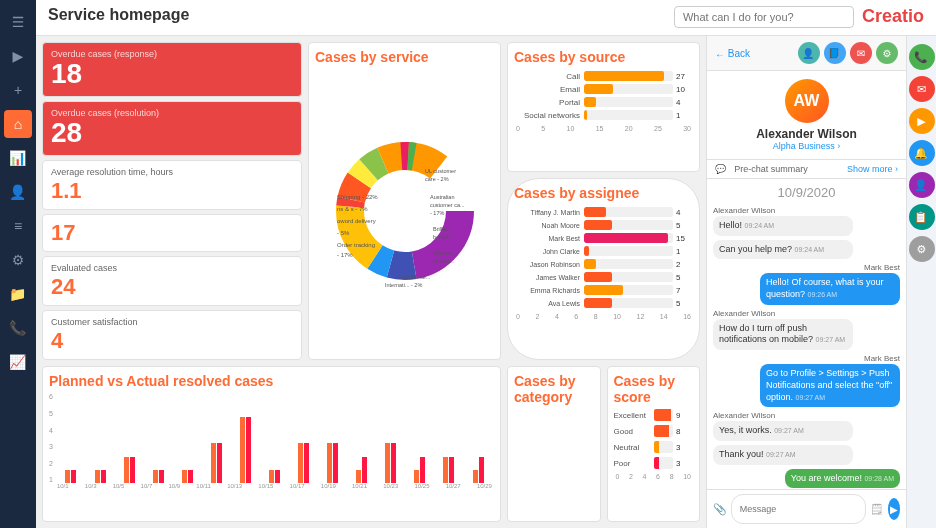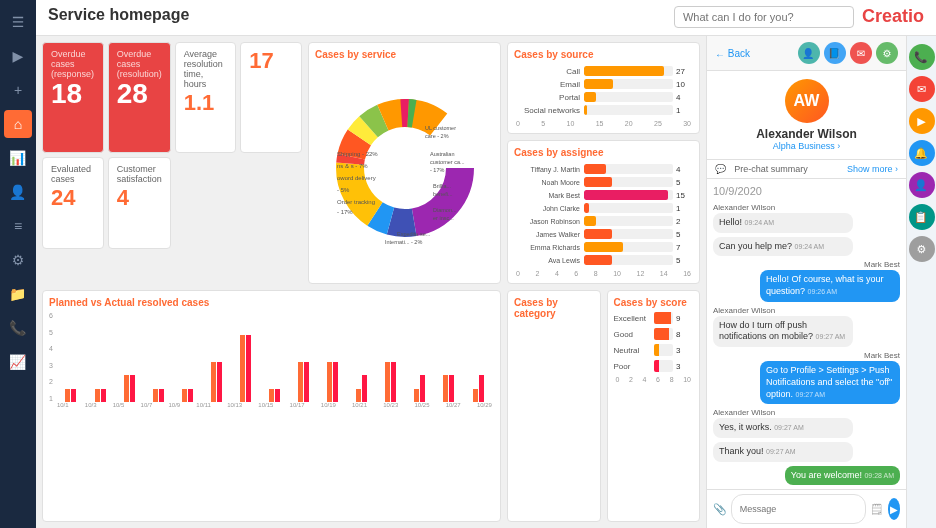--- a/index.html
+++ b/index.html
@@ -85,21 +85,21 @@
       display: grid;
       grid-template-columns: 260px 1fr 1fr;
       grid-template-rows: auto auto 1fr;
       gap: 6px;
       overflow: hidden;
     }
 
     
     .kpi-group {
       display: grid;
-      grid-template-columns: 1fr 1fr 1fr 1fr;
+      grid-template-columns: 1fr;
       grid-template-rows: auto auto auto;
       gap: 4px;
     }
     .kpi-card {
       background: white;
       border-radius: 4px;
       padding: 6px 8px;
       border: 1px solid #e0e0e0;
     }
     .kpi-card.red {
@@ -123,21 +123,21 @@
 
     
     .chart-card {
       background: white;
       border-radius: 4px;
       border: 1px solid #e0e0e0;
       padding: 6px;
       overflow: hidden;
     }
     .chart-title {
-      font-size: 10px;
+      font-size: 14px;
       font-weight: bold;
       color: #ff6b35;
       margin-bottom: 4px;
     }
 
     
     .bar-chart-h { padding: 2px 0; }
     .bar-row { display: flex; align-items: center; margin-bottom: 3px; }
     .bar-label { width: 70px; font-size: 8px; color: #555; text-align: right; padding-right: 4px; flex-shrink: 0; }
     .bar-track { flex: 1; background: #f0f0f0; height: 10px; border-radius: 2px; overflow: hidden; }
@@ -221,21 +221,21 @@
     }
     .show-more { margin-left: auto; color: #2196F3; cursor: pointer; }
     .chat-messages {
       flex: 1;
       overflow-y: auto;
       padding: 4px 6px;
       display: flex;
       flex-direction: column;
       gap: 4px;
     }
-    .chat-date { text-align: left; font-size: 11px; color: #999; margin: 2px 0; }
+    .chat-date { text-align: center; font-size: 13px; color: #999; margin: 2px 0; }
     .msg-row { display: flex; flex-direction: column; }
     .msg-row.right { align-items: flex-end; }
     .msg-sender { font-size: 8px; color: #666; margin-bottom: 1px; }
     .msg-bubble {
       max-width: 140px;
       padding: 4px 6px;
       border-radius: 8px;
       font-size: 9px;
       line-height: 1.3;
     }
@@ -450,21 +450,21 @@
           <span>0</span>
             <span>5</span>
             <span>10</span>
             <span>15</span>
             <span>20</span>
             <span>25</span>
             <span>30</span>
         </div>
       </div>
 
-      <div class="chart-card" style="grid-column:3; grid-row:2;">
+      <div class="chart-card" style="grid-column:3; grid-row:2;border-radius:32px;">
         <div class="chart-title">Cases by assignee</div>
         <div class="bar-chart-h">
           <div class="bar-row">
             <div class="bar-label" style="font-size:7px;">Tiffany J. Martin</div>
             <div class="bar-track">
                 <div class="bar-fill" style="width:25%; background:#ff5722;"></div>
               </div>
             <div class="bar-value">4</div>
           </div>
           <div class="bar-row">

